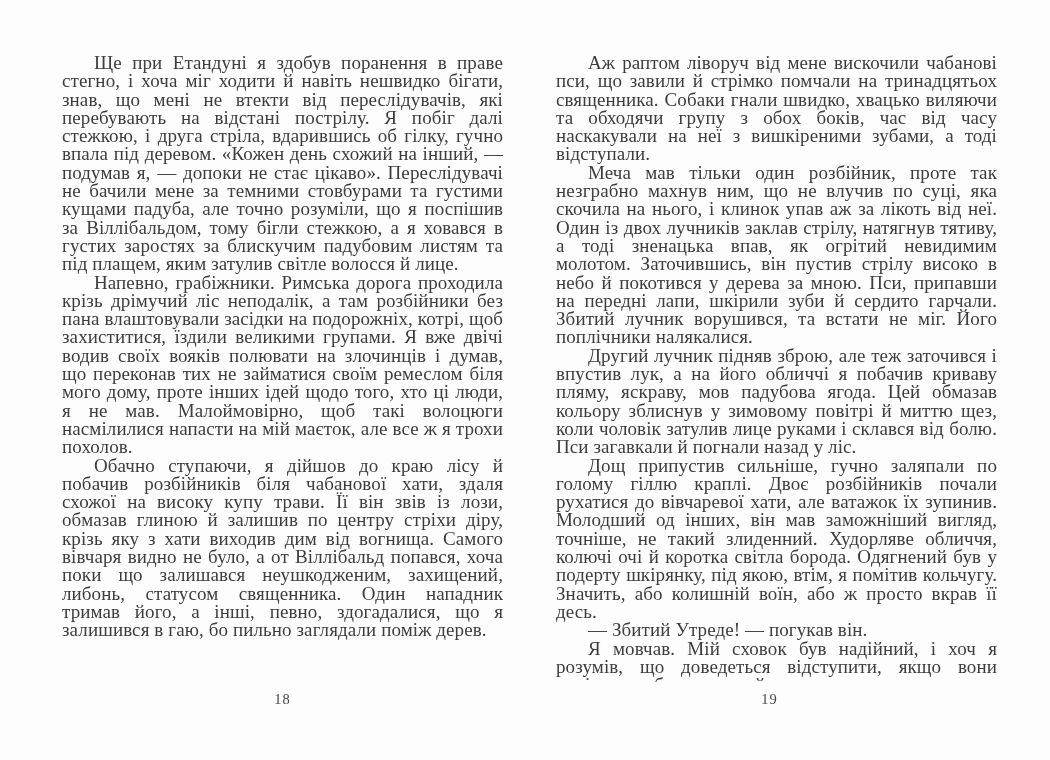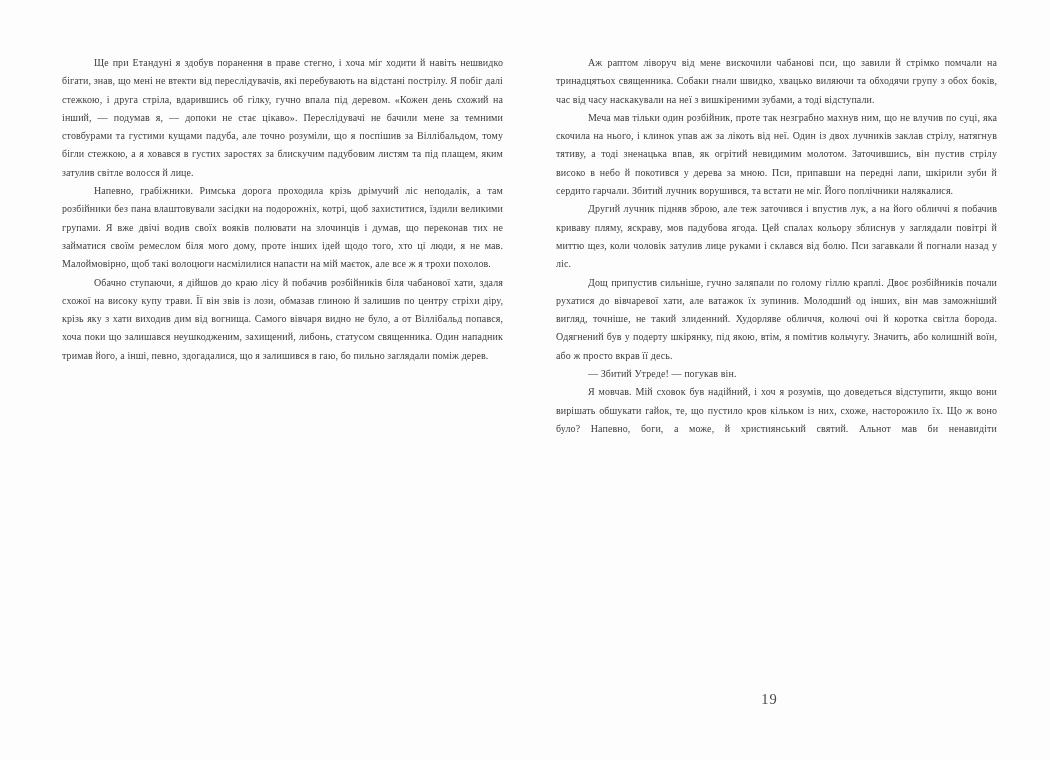--- a/index.html
+++ b/index.html
@@ -15,21 +15,21 @@
     overflow: hidden;
     font-family: "Liberation Serif", "DejaVu Serif", serif;
     color: #3d3d3d;
   }
   .page-text {
     position: absolute;
     top: 54px;
     width: 441px;
     height: 628px;
     overflow: hidden;
-    font-size: 10px;
+    font-size: 19px;
     line-height: 18.3px;
     text-align: justify;
     letter-spacing: 0.1px;
   }
   .page-text.left  { left: 62px; }
   .page-text.right { left: 556px; }
   .para {
     margin: 0;
     text-indent: 32px;
   }
@@ -53,19 +53,20 @@
 
 <div class="spread">
   <div class="page-text left">
       <p class="para">Ще при Етандуні я здобув поранення в праве стегно, і хоча міг ходити й навіть нешвидко бігати, знав, що мені не втекти від переслідувачів, які перебувають на відстані пострілу. Я побіг далі стежкою, і друга стріла, вдарившись об гілку, гучно впала під деревом. «Кожен день схожий на інший, — подумав я, — допоки не стає цікаво». Переслідувачі не бачили мене за темними стовбурами та густими кущами падуба, але точно розуміли, що я поспішив за Віллібальдом, тому бігли стежкою, а я ховався в густих заростях за блискучим падубовим листям та під плащем, яким затулив світле волосся й лице.</p>
       <p class="para">Напевно, грабіжники. Римська дорога проходила крізь дрімучий ліс неподалік, а там розбійники без пана влаштовували засідки на подорожніх, котрі, щоб захиститися, їздили великими групами. Я вже двічі водив своїх вояків полювати на злочинців і думав, що переконав тих не займатися своїм ремеслом біля мого дому, проте інших ідей щодо того, хто ці люди, я не мав. Малоймовірно, щоб такі волоцюги насмілилися напасти на мій маєток, але все ж я трохи похолов.</p>
       <p class="para">Обачно ступаючи, я дійшов до краю лісу й побачив розбійників біля чабанової хати, здаля схожої на високу купу трави. Її він звів із лози, обмазав глиною й залишив по центру стріхи діру, крізь яку з хати виходив дим від вогнища. Самого вівчаря видно не було, а от Віллібальд попався, хоча поки що залишався неушкодженим, захищений, либонь, статусом священника. Один нападник тримав його, а інші, певно, здогадалися, що я залишився в гаю, бо пильно заглядали поміж дерев.</p>
     </div>
   <div class="page-text right">
       <p class="para">Аж раптом ліворуч від мене вискочили чабанові пси, що завили й стрімко помчали на тринадцятьох священника. Собаки гнали швидко, хвацько виляючи та обходячи групу з обох боків, час від часу наскакували на неї з вишкіреними зубами, а тоді відступали.</p>
       <p class="para">Меча мав тільки один розбійник, проте так незграбно махнув ним, що не влучив по суці, яка скочила на нього, і клинок упав аж за лікоть від неї. Один із двох лучників заклав стрілу, натягнув тятиву, а тоді зненацька впав, як огрітий невидимим молотом. Заточившись, він пустив стрілу високо в небо й покотився у дерева за мною. Пси, припавши на передні лапи, шкірили зуби й сердито гарчали. Збитий лучник ворушився, та встати не міг. Його поплічники налякалися.</p>
-      <p class="para">Другий лучник підняв зброю, але теж заточився і впустив лук, а на його обличчі я побачив криваву пляму, яскраву, мов падубова ягода. Цей спалах кольору зблиснув у заглядали повітрі й миттю щез, коли чоловік затулив лице руками і склався від болю. Пси загавкали й погнали назад у ліс.</p>
+      <p class="para">Другий лучник підняв зброю, але теж заточився і впустив лук, а на його обличчі я побачив криваву пляму, яскраву, мов падубова ягода. Цей обмазав кольору зблиснув у зимовому повітрі й миттю щез, коли чоловік затулив лице руками і склався від болю. Пси загавкали й погнали назад у ліс.</p>
       <p class="para">Дощ припустив сильніше, гучно заляпали по голому гіллю краплі. Двоє розбійників почали рухатися до вівчаревої хати, але ватажок їх зупинив. Молодший од інших, він мав заможніший вигляд, точніше, не такий злиденний. Худорляве обличчя, колючі очі й коротка світла борода. Одягнений був у подерту шкірянку, під якою, втім, я помітив кольчугу. Значить, або колишній воїн, або ж просто вкрав її десь.</p>
       <p class="para">— Збитий Утреде! — погукав він.</p>
       <p class="para continues">Я мовчав. Мій сховок був надійний, і хоч я розумів, що доведеться відступити, якщо вони вирішать обшукати гайок, те, що пустило кров кільком із них, схоже, насторожило їх. Що ж воно було? Напевно, боги, а може, й християнський святий. Альнот мав би ненавидіти</p>
     </div>
+  <div class="page-number left">18</div>
   <div class="page-number right">19</div>
 </div>
 
 </body></html>

